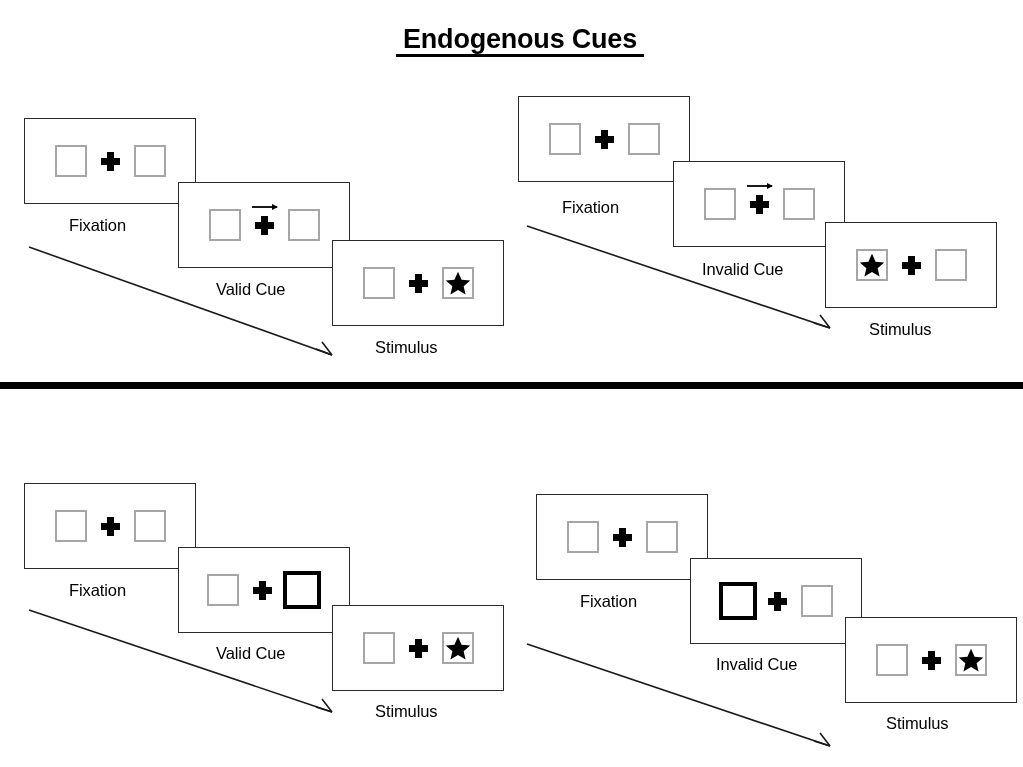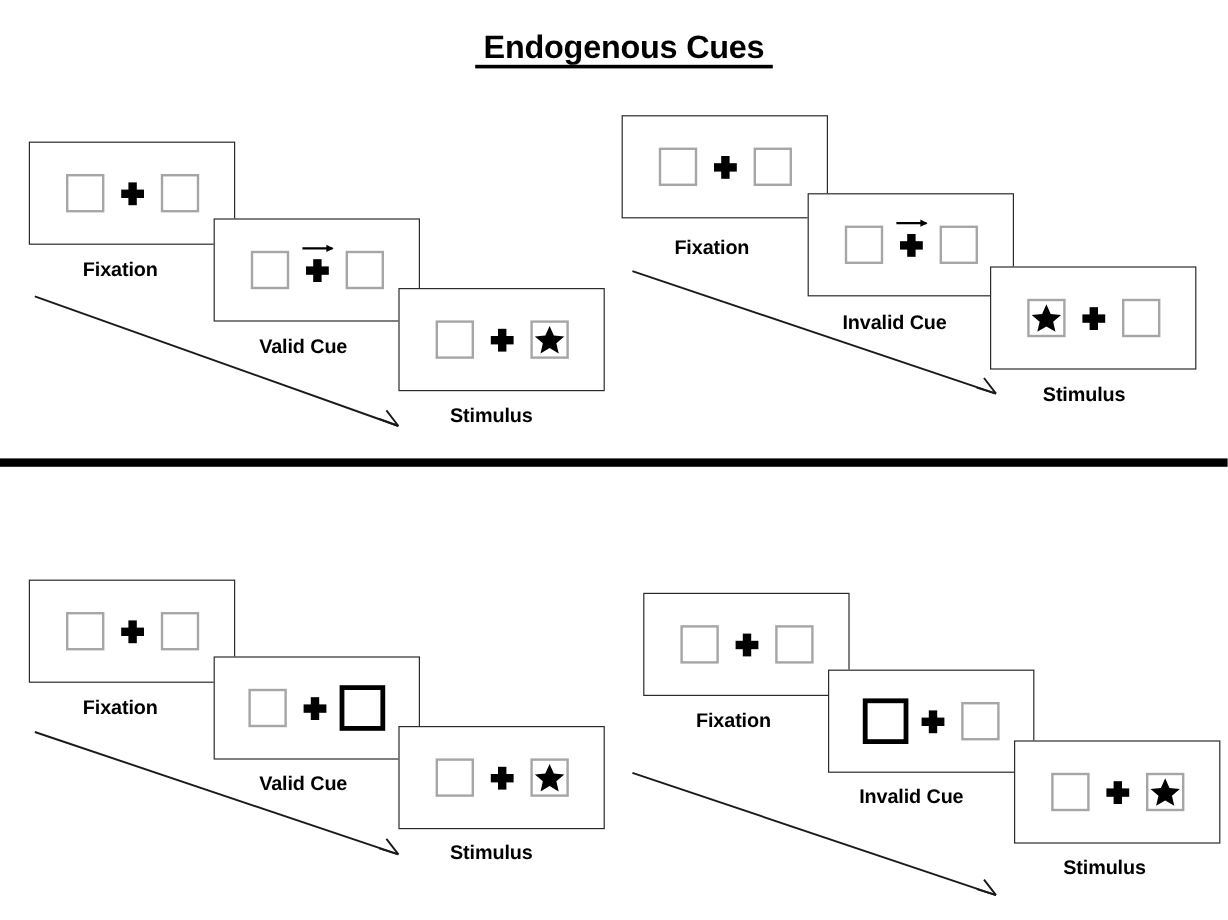--- a/index.html
+++ b/index.html
@@ -121,21 +121,21 @@
     left: 50%;
     top: 50%;
     transform: translate(-50%, -50%);
     width: 26px;
     height: 26px;
   }
 
   
   .caption {
     position: absolute;
-    font-weight: bold;
+    font-weight: normal;
     font-size: 16.5px;
     color: #000;
     white-space: nowrap;
     letter-spacing: -0.1px;
   }
 
   
   .seq-arrow {
     position: absolute;
     pointer-events: none;

